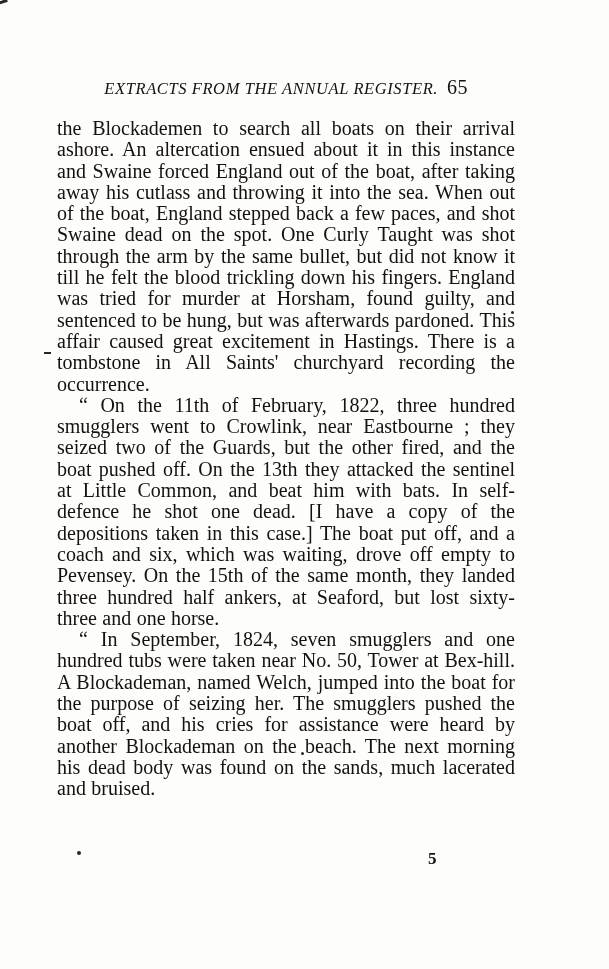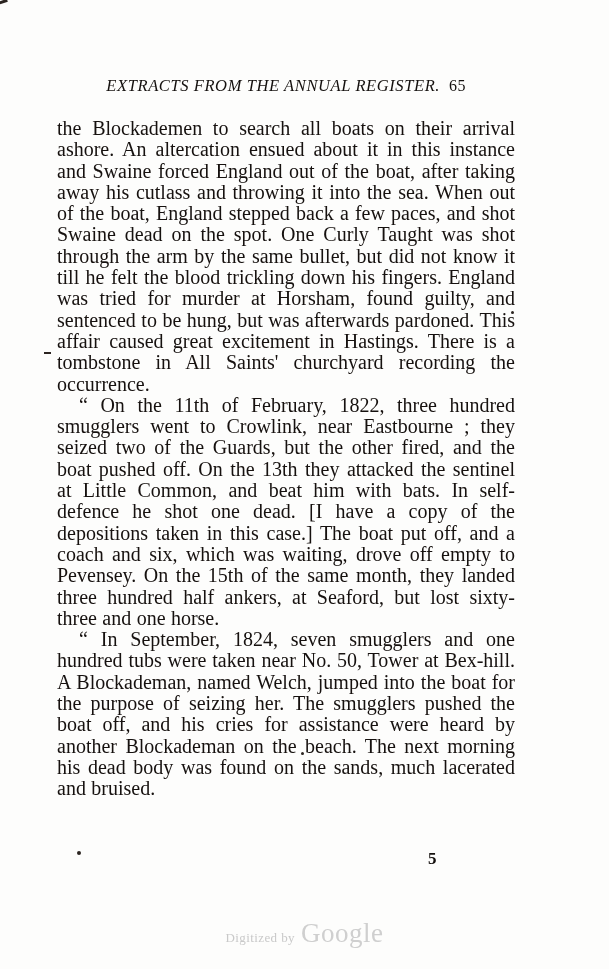--- a/index.html
+++ b/index.html
@@ -32,21 +32,21 @@
     white-space: nowrap;
   }
   .running-head-title {
     font-style: italic;
     font-weight: normal;
     font-size: 16.5px;
     letter-spacing: 0.6px;
     color: #14100e;
   }
   .running-head-folio {
-    font-size: 16px;
+    font-size: 20px;
     font-weight: normal;
     color: #14100e;
     margin-left: 9px;
     letter-spacing: 0.3px;
   }
 
   
   .textblock {
     position: absolute;
     left: 57px;
@@ -163,17 +163,14 @@
   </div>
 
   <div class="signature-mark">5</div>
 
   <div class="artifact artifact-dot-right"></div>
   <div class="artifact artifact-dash-left"></div>
   <div class="artifact artifact-dot-mid"></div>
   <div class="artifact artifact-dot-footer"></div>
   <div class="artifact-tick-footer"></div>
 
-  <div class="watermark">
-    <span class="watermark-prefix">Digitized by</span><span class="watermark-brand">Google</span>
-  </div>
 
 </div>
 
 </body></html>

